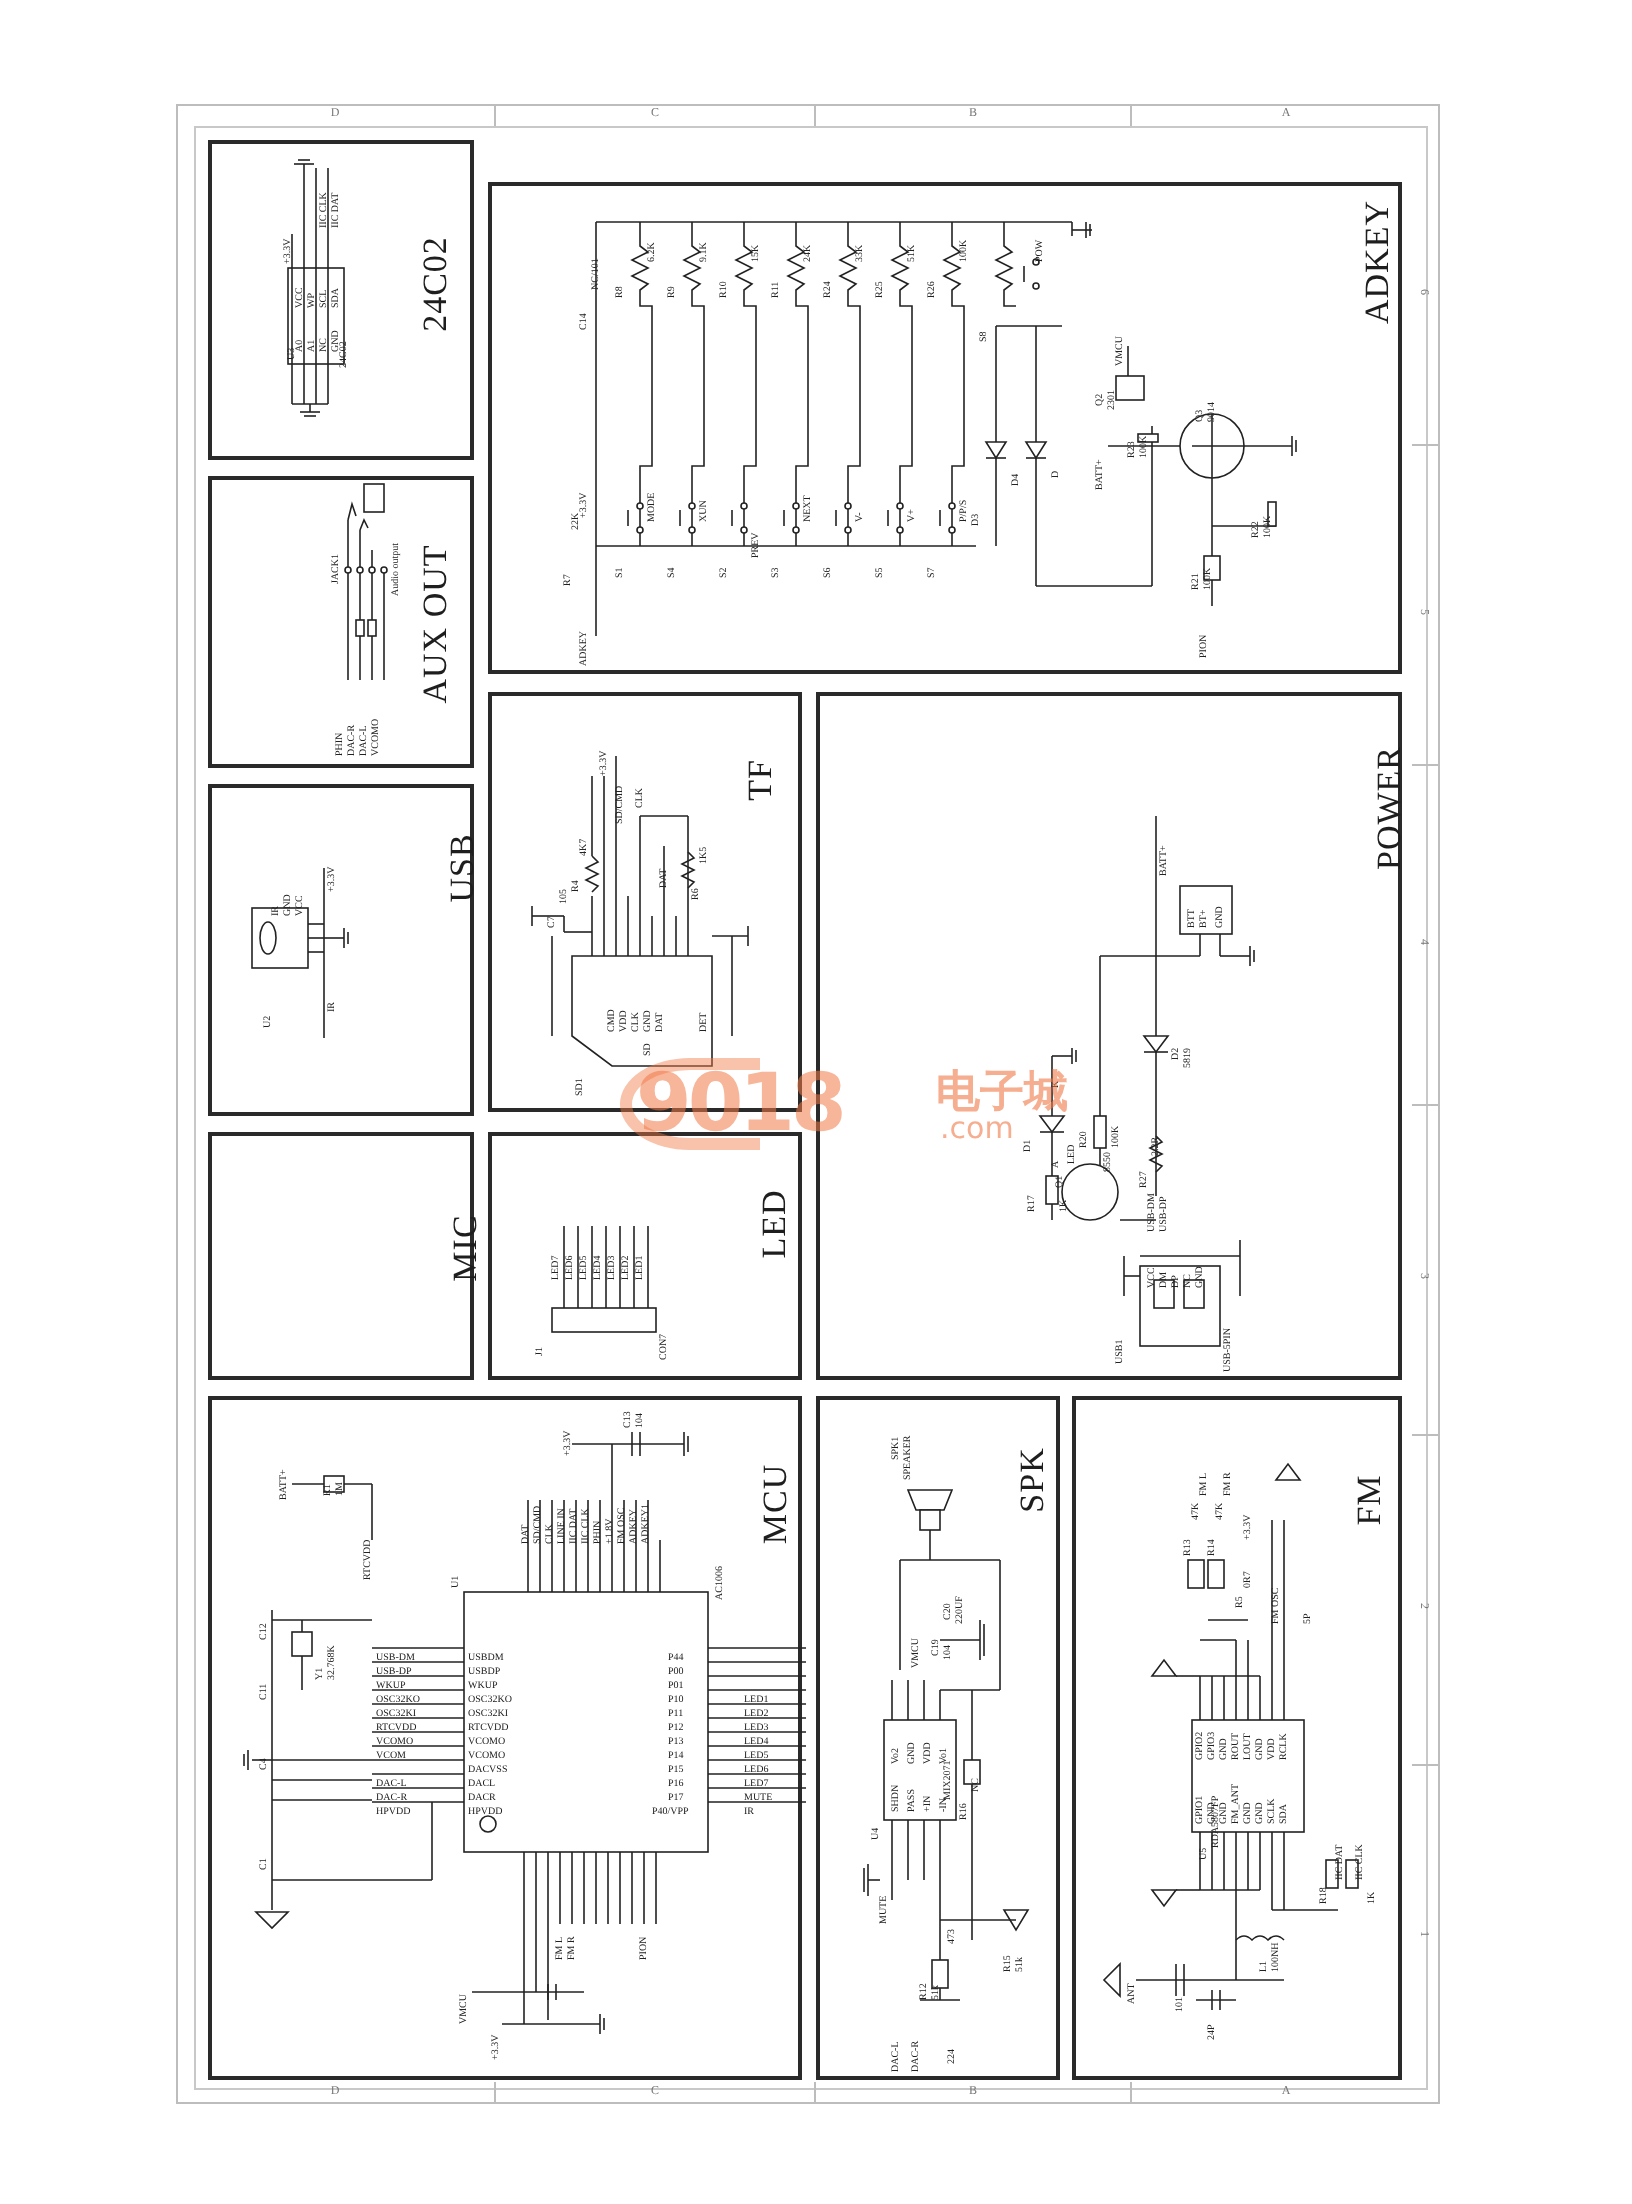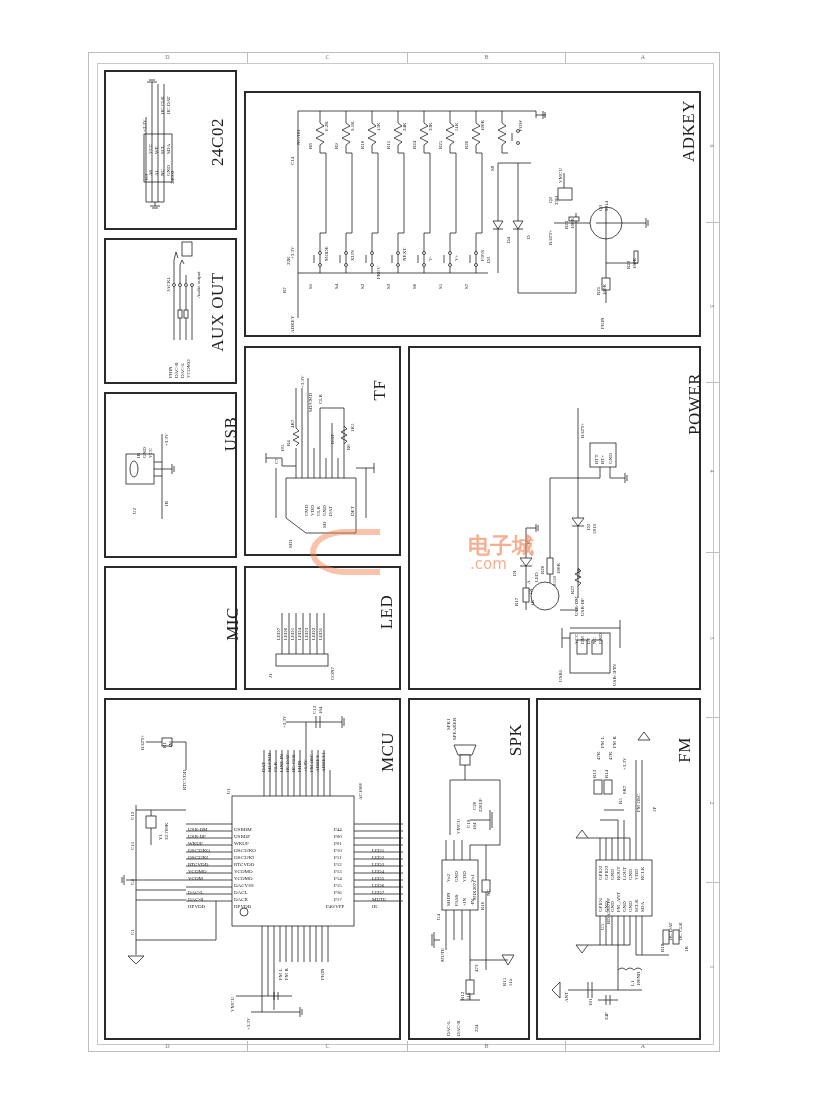--- a/index.html
+++ b/index.html
@@ -747,15 +747,16 @@
   <div class="small" style="left:146px;top:252px;">1K</div>
   <div class="small" style="left:92px;top:286px;">L1</div>
   <div class="small" style="left:98px;top:286px;">100NH</div>
   <div class="small" style="left:26px;top:302px;">ANT</div>
   <div class="small" style="left:50px;top:306px;">101</div>
   <div class="small" style="left:66px;top:320px;">24P</div>
 </div>
 
 <div class="watermark">
   <div class="wm-ring"></div>
+  <div class="wm-num">9018</div>
   <div class="wm-cn">电子城</div>
   <div class="wm-com">.com</div>
 </div>
 
 </body></html>

